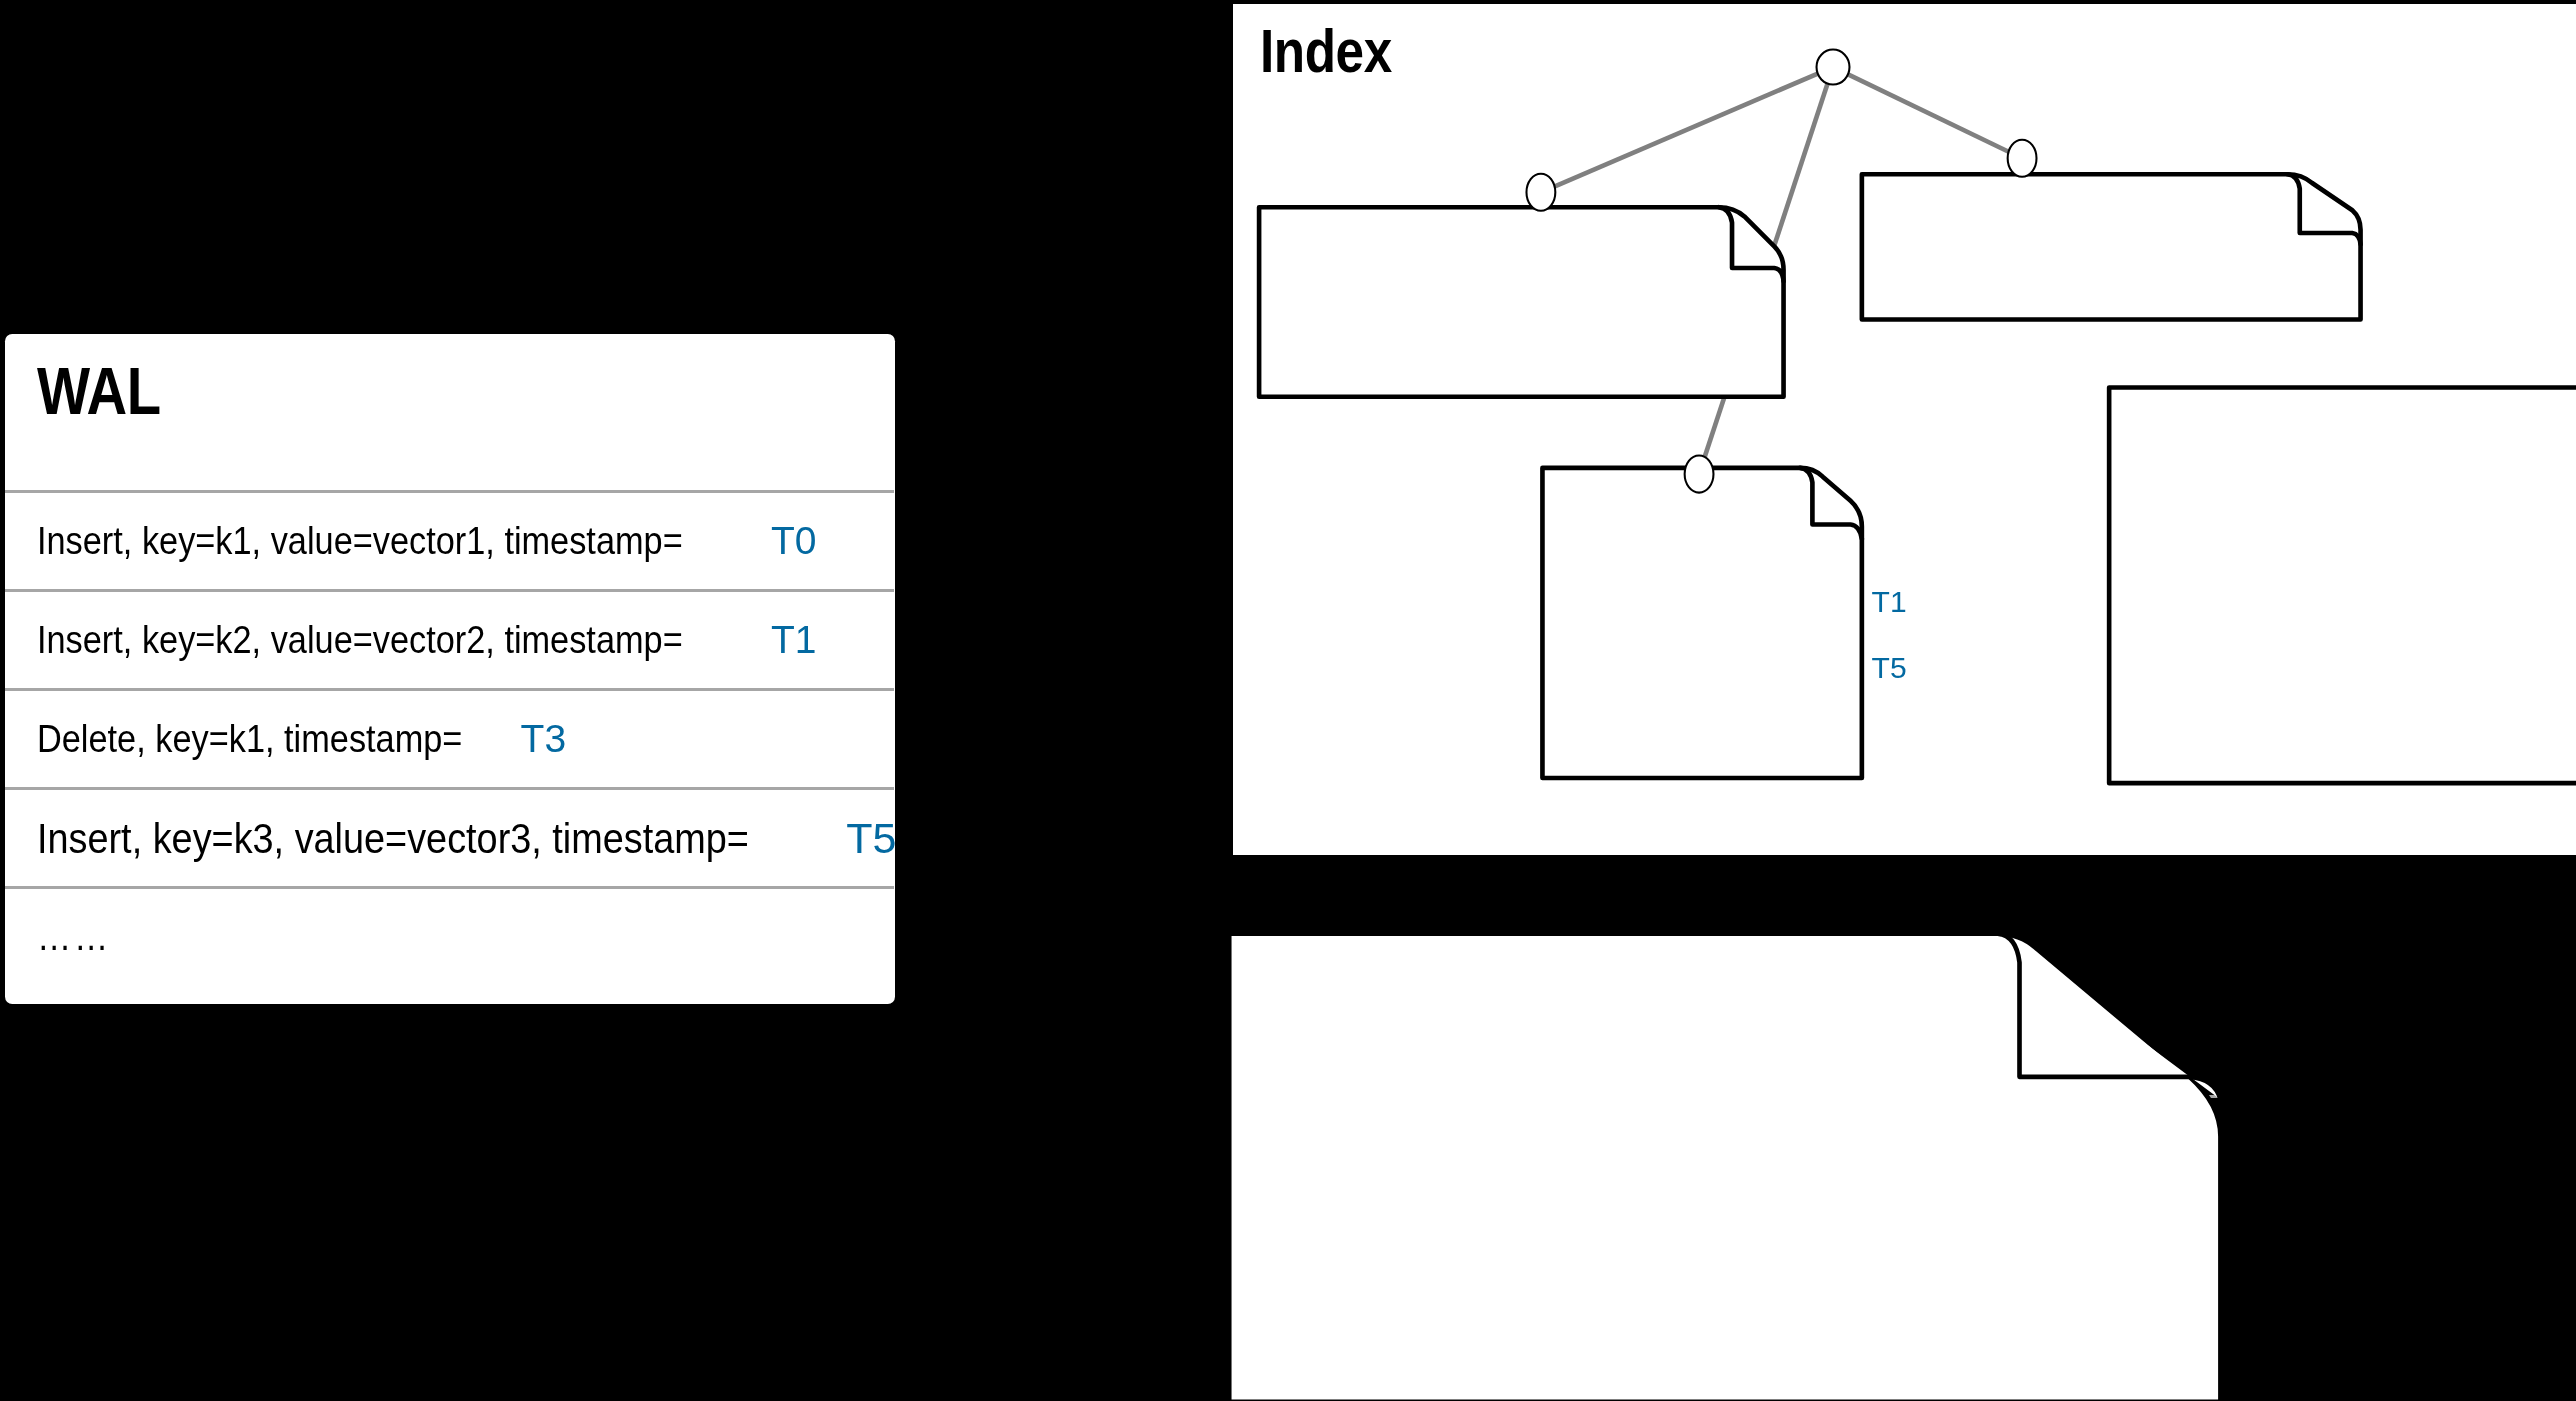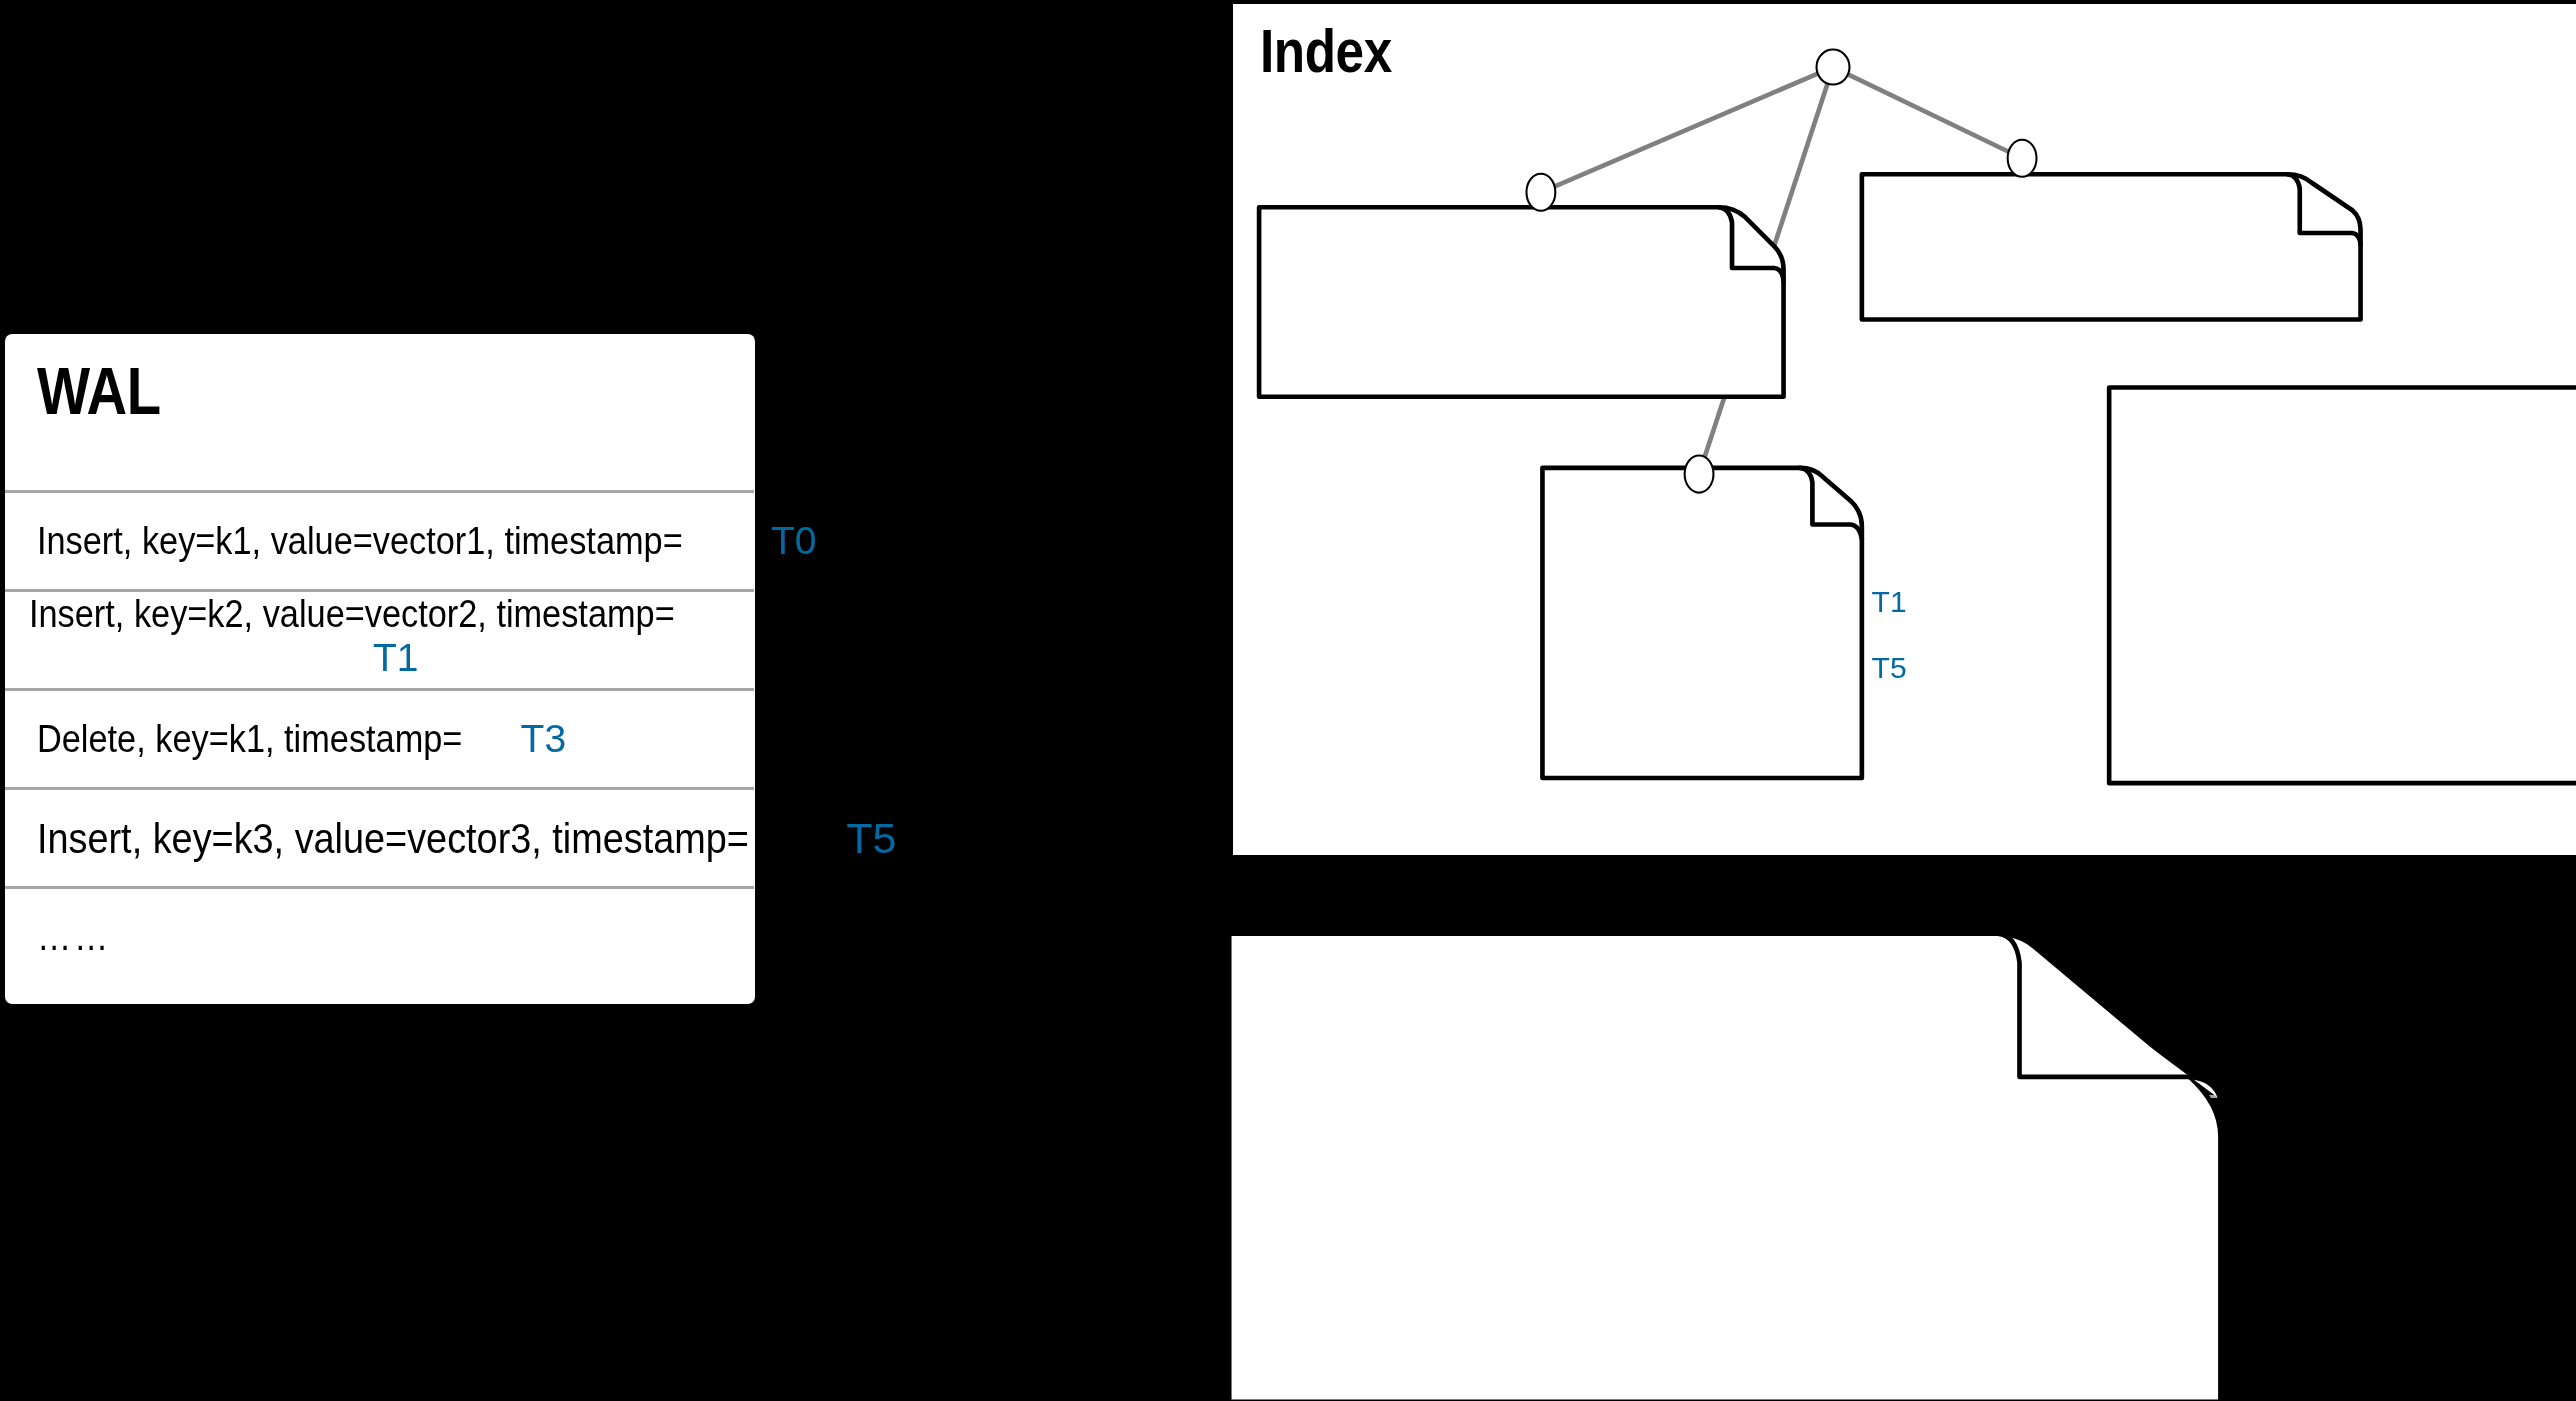--- a/index.html
+++ b/index.html
@@ -45,28 +45,28 @@
   .docshape{fill:#ffffff;stroke:#000000;stroke-width:9;stroke-linejoin:round;}
   .docfold{fill:#ffffff;stroke:#000000;stroke-width:9;stroke-linejoin:round;stroke-linecap:round;}
   .edge{stroke:#808080;stroke-width:9;fill:none;}
   .nodec{fill:#ffffff;stroke:#000000;stroke-width:4;}
 </style>
 </head>
 <body>
 
 <div class="stage">
 
-  <div class="card rounded" style="left:5.2px;top:334px;width:750px;height:670px;">
+  <div class="card rounded" style="left:5.2px;top:334px;width:890px;height:670px;">
     <div class="panel-title" style="left:32px;top:23px;font-size:67px;line-height:67px;">WAL</div>
     <div class="rows" style="top:156px;">
       <div class="row" style="height:99px;padding-left:32px;font-size:39px;">
         <span class="txt">Insert, key=k1, value=vector1, timestamp=</span>
           <span class="ts">T0</span>
       </div>
-      <div class="row" style="height:99px;padding-left:32px;font-size:39px;flex-direction:column;">
+      <div class="row" style="height:99px;padding-left:32px;font-size:39px;">
         <span class="txt">Insert, key=k2, value=vector2, timestamp=</span>
           <span class="ts">T1</span>
       </div>
       <div class="row" style="height:99px;padding-left:32px;font-size:39px;">
         <span class="txt">Delete, key=k1, timestamp=</span>
           <span class="ts">T3</span>
       </div>
       <div class="row" style="height:99px;padding-left:32px;font-size:43px;">
         <span class="txt">Insert, key=k3, value=vector3, timestamp=</span>
           <span class="ts">T5</span>

